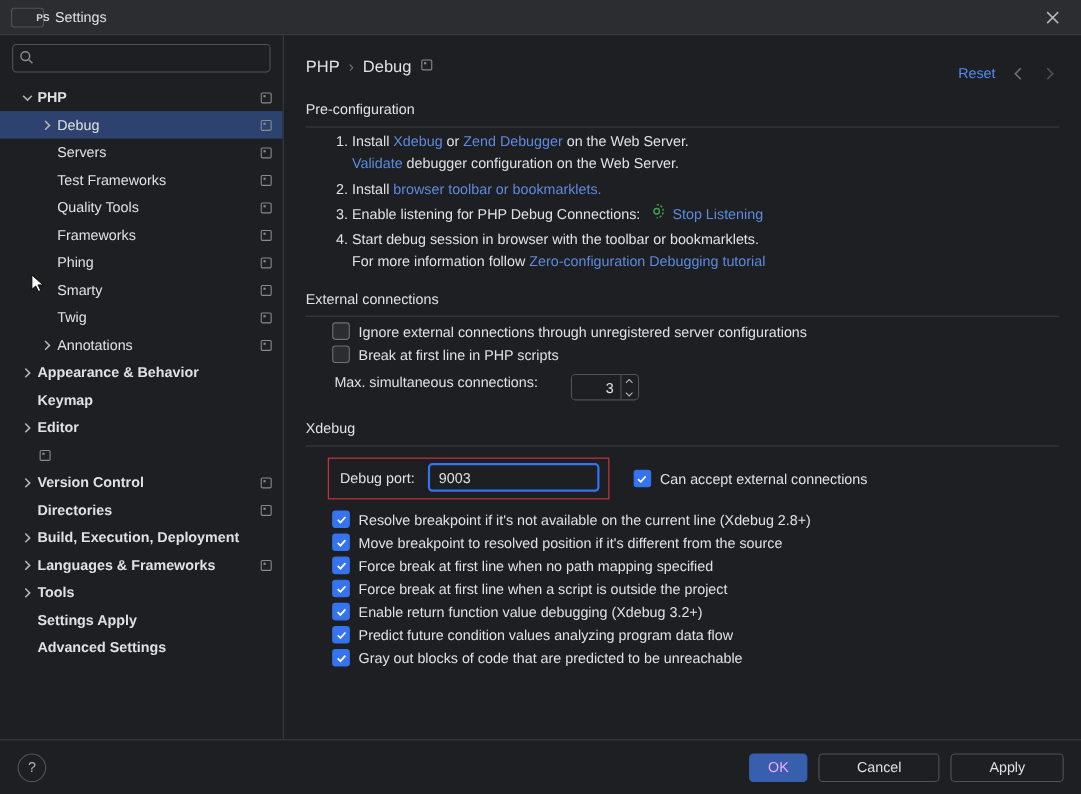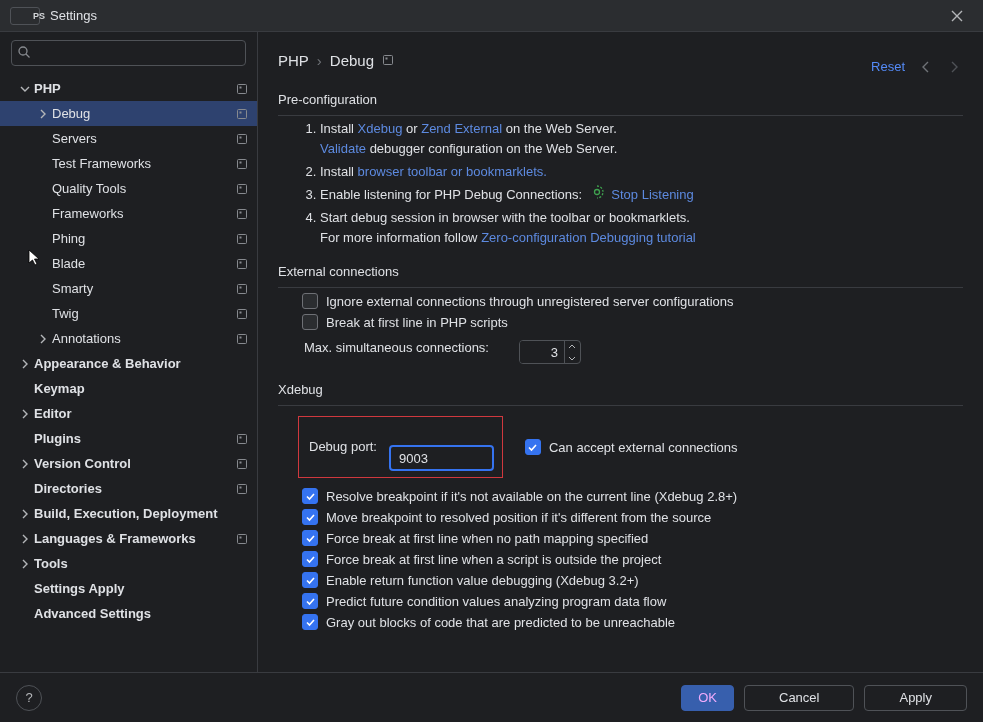--- a/index.html
+++ b/index.html
@@ -74,21 +74,21 @@
   .row label{color:var(--text);}
   .checkbox{width:16px;height:16px;border:1px solid #6e7075;border-radius:3px;background:var(--bg);flex-shrink:0;}
   .checkbox.checked{background:var(--checkbox-blue);border-color:var(--checkbox-blue);display:flex;align-items:center;justify-content:center;}
   .checkbox.checked svg{width:11px;height:11px;color:#fff;}
   .num-input-wrap{display:flex;border:1px solid #4f5257;border-radius:4px;height:24px;overflow:hidden;}
   .num-input{width:44px;background:var(--bg2);border:none;color:var(--text);text-align:right;padding-right:6px;font-size:13px;}
   .spinner{width:16px;display:flex;flex-direction:column;border-left:1px solid #4f5257;}
   .spinner div{flex:1;display:flex;align-items:center;justify-content:center;}
   .spinner svg{width:8px;height:8px;color:#b4b6b9;}
   .highlight-box{border:1px solid var(--highlight-red);padding:4px 8px 6px 10px;display:inline-flex;align-items:center;gap:12px;margin-left:20px;}
-  .text-input{background:var(--bg2);border:2px solid var(--blue);border-radius:4px;height:26px;width:105px;color:var(--text);padding:0 8px;font-size:13px;margin-top:24px;}
+  .text-input{background:var(--bg2);border:2px solid var(--blue);border-radius:4px;height:26px;width:156px;color:var(--text);padding:0 8px;font-size:13px;}
   .max-conn-row{display:flex;align-items:flex-start;gap:30px;margin:10px 0 4px 26px;}
 
   
   .footer{height:50px;border-top:1px solid var(--border);display:flex;align-items:center;padding:0 16px;}
   .help-btn{width:26px;height:26px;border:1px solid #4f5257;border-radius:50%;display:flex;align-items:center;justify-content:center;color:#b4b6b9;cursor:default;}
   .footer-spacer{flex:1;}
   .btn{height:26px;padding:0 34px;border-radius:4px;border:1px solid #4f5257;background:transparent;color:var(--text);font-size:13px;cursor:default;margin-left:10px;}
   .btn.primary{background:var(--button-blue);border-color:var(--button-blue);color:#f0abfc;padding:0 16px;}
 
   .hr-full{height:1px;background:var(--border);margin-left:0;margin-right:0;}
@@ -194,30 +194,20 @@
             <span class="tree-label">Phing</span>
             <span class="tree-scope">
               <svg viewBox="0 0 12 12">
                 <rect x="1.5" y="1.5" width="9" height="9" rx="1" stroke="currentColor" fill="none"></rect>
                 <rect x="3.5" y="3.5" width="2" height="2" fill="currentColor"></rect>
               </svg>
             </span>
           </div>
           <div class="tree-item level1">
             <span class="tree-spacer"></span>
-            <span class="tree-label">Blade</span>
-            <span class="tree-scope">
-              <svg viewBox="0 0 12 12">
-                <rect x="1.5" y="1.5" width="9" height="9" rx="1" stroke="currentColor" fill="none"></rect>
-                <rect x="3.5" y="3.5" width="2" height="2" fill="currentColor"></rect>
-              </svg>
-            </span>
-          </div>
-          <div class="tree-item level1">
-            <span class="tree-spacer"></span>
             <span class="tree-label">Smarty</span>
             <span class="tree-scope">
               <svg viewBox="0 0 12 12">
                 <rect x="1.5" y="1.5" width="9" height="9" rx="1" stroke="currentColor" fill="none"></rect>
                 <rect x="3.5" y="3.5" width="2" height="2" fill="currentColor"></rect>
               </svg>
             </span>
           </div>
           <div class="tree-item level1">
             <span class="tree-spacer"></span>
@@ -258,21 +248,20 @@
           <div class="tree-item level0 bold">
             <span class="tree-chevron">
               <svg viewBox="0 0 10 10">
                 <path d="M3 1 L7 5 L3 9" stroke="currentColor" fill="none" stroke-width="1.4"></path>
               </svg>
             </span>
             <span class="tree-label">Editor</span>
           </div>
           <div class="tree-item level0 bold">
             <span class="tree-spacer"></span>
-            <span class="tree-label">Plugins</span>
             <span class="tree-scope">
               <svg viewBox="0 0 12 12">
                 <rect x="1.5" y="1.5" width="9" height="9" rx="1" stroke="currentColor" fill="none"></rect>
                 <rect x="3.5" y="3.5" width="2" height="2" fill="currentColor"></rect>
               </svg>
             </span>
           </div>
           <div class="tree-item level0 bold">
             <span class="tree-chevron">
               <svg viewBox="0 0 10 10">
@@ -363,21 +352,21 @@
             </span>
         </div>
       </div>
 
       <div class="main-scroll">
 
         <div class="section-title">Pre-configuration</div>
         <div class="hr-full"></div>
         <ol class="steps">
           <li>
-            <span>Install </span><a class="link">Xdebug</a><span> or </span><a class="link">Zend External</a><span> on the Web Server.</span>
+            <span>Install </span><a class="link">Xdebug</a><span> or </span><a class="link">Zend Debugger</a><span> on the Web Server.</span>
             <div class="sub"><a class="link">Validate</a><span> debugger configuration on the Web Server.</span></div>
           </li>
           <li>
             <span>Install </span><a class="link">browser toolbar or bookmarklets.</a>
           </li>
           <li>
             <span>Enable listening for PHP Debug Connections:  </span>
             <span class="listen-icon">
                 <svg viewBox="0 0 14 14">
                   <path d="M7 1 a6 6 0 0 1 0 12" stroke="#3fa24f" fill="none" stroke-width="1.3" stroke-dasharray="2 1.5"></path>

